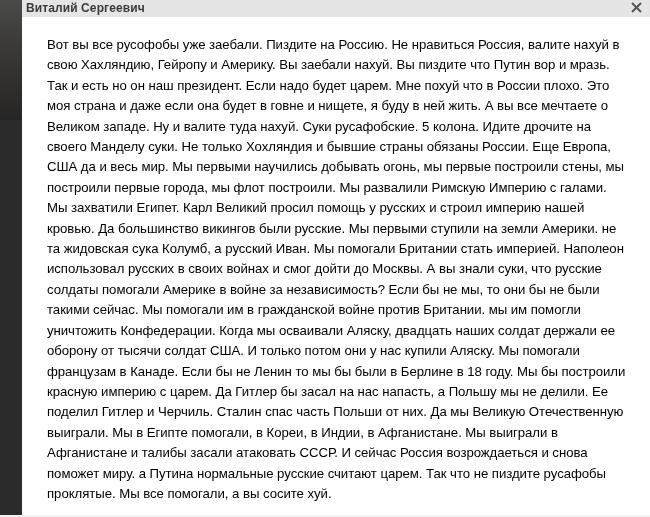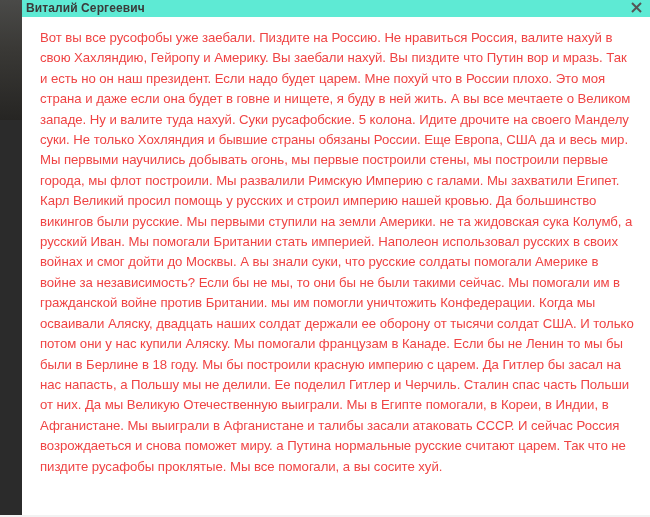--- a/index.html
+++ b/index.html
@@ -37,21 +37,21 @@
     height: 120px;
     background: linear-gradient(180deg, #4a4a48 0%, #3a3936 40%, #262523 100%);
   }
   
   .post-header {
     position: absolute;
     left: 22px;
     top: 0;
     right: 0;
     height: 17px;
-    background: #5eead4;
+    background: #e5e5e5;
   }
   .author-name {
     position: absolute;
     left: 4px;
     top: 1px;
     font-size: 12px;
     font-weight: bold;
     color: #3a3a3a;
     letter-spacing: 0.1px;
     white-space: nowrap;
@@ -73,26 +73,26 @@
     top: 17px;
     width: 628px;
     height: 500px;
     box-sizing: border-box;
     padding: 3px 8px 0 10px;
     background: #ffffff;
   }
   .post-text {
     font-size: 13.2px;
     line-height: 20.4px;
-    color: #ef4444;
+    color: #000000;
     text-align: left;
     white-space: pre-wrap;
     word-wrap: break-word;
     font-family: "Liberation Sans", sans-serif;
-    margin: 8px;
+    margin: 15px;
     letter-spacing: -0.05px;
   }
   
   .edge-bottom {
     position: absolute;
     left: 0;
     bottom: 0;
     width: 650px;
     height: 2px;
     background: #f2f2f2;

